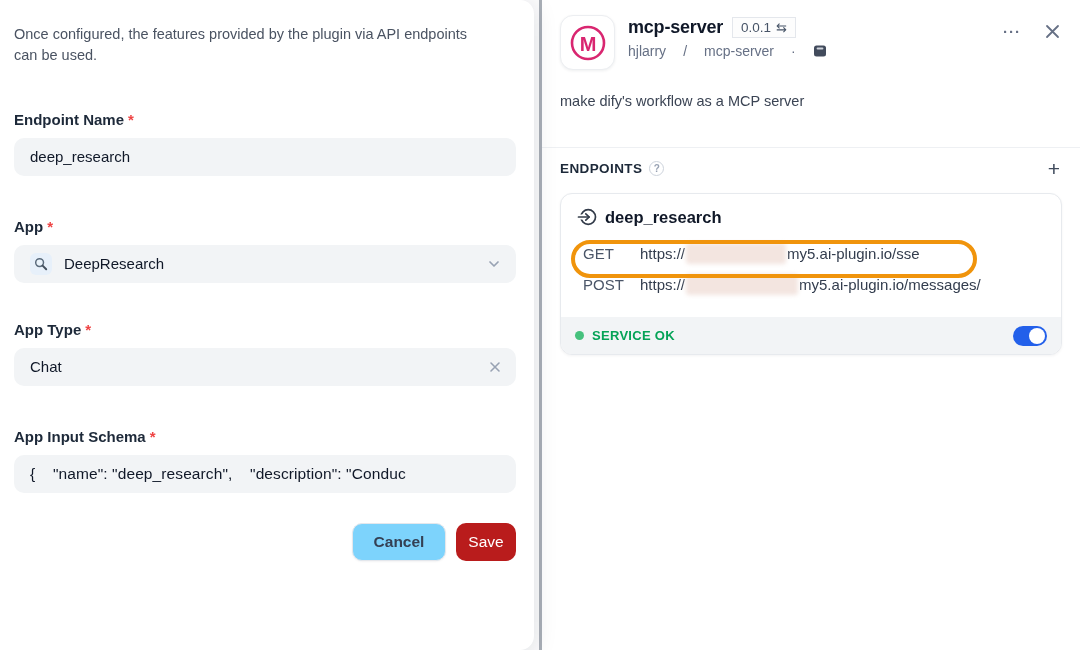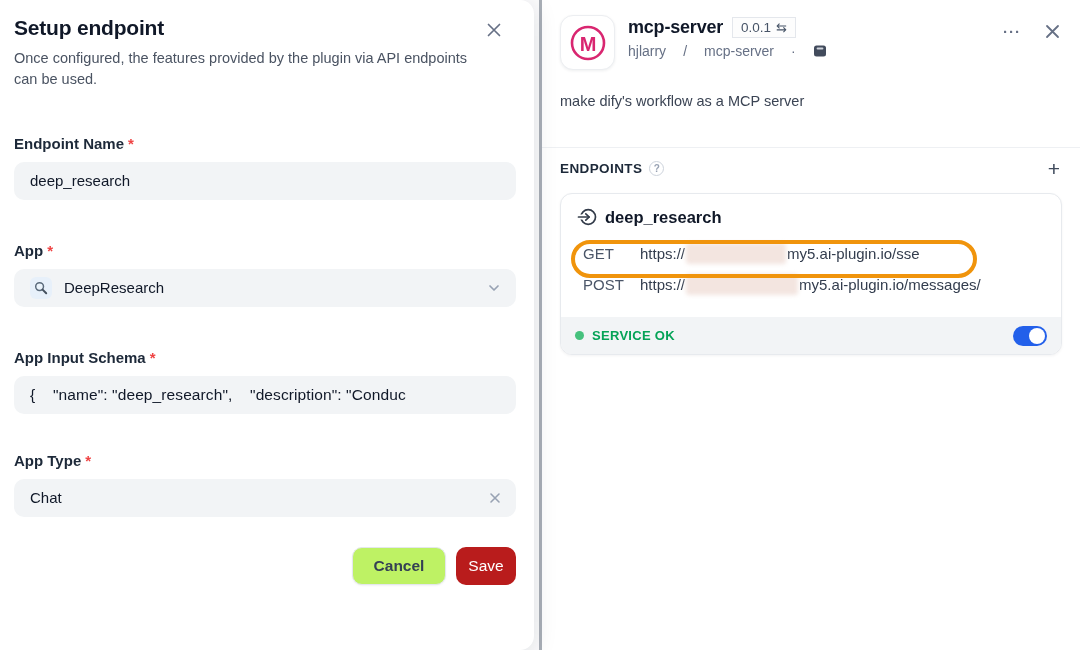--- a/index.html
+++ b/index.html
@@ -34,21 +34,21 @@
   }
   .input .val { white-space:pre; }
   .app-icon {
     width:22px; height:22px; border-radius:6px; background:#e7f0fa;
     display:flex; align-items:center; justify-content:center; margin-right:12px; flex:0 0 auto;
   }
   .spacer { margin-left:auto; }
   .schema-input { font-size:15.5px; letter-spacing:.1px; }
   .btn-row { display:flex; justify-content:flex-end; gap:10px; margin-top:30px; }
   .btn { height:38px; border-radius:10px; font-size:15.5px; font-weight:600; cursor:pointer; }
-  .btn-cancel { width:94px; background:#bef264; border:1.5px solid #e4e7ec; color:#344054; box-shadow:0 1px 2px rgba(16,24,40,.05); }
+  .btn-cancel { width:94px; background:#7dd3fc; border:1.5px solid #e4e7ec; color:#344054; box-shadow:0 1px 2px rgba(16,24,40,.05); }
   .btn-save { width:60px; background:#b91c1c; border:none; color:#fff; font-weight:400; }
   
   .panel-divider { position:absolute; left:539px; top:0; width:3px; height:650px; background:#a9afb7; z-index:1; }
   
   .detail { position:absolute; left:542px; top:0; width:538px; height:650px; background:#fff; padding:0 18px 0 18px; z-index:2; }
   .detail-head { margin-top:15px; display:flex; align-items:flex-start; position:relative; }
   .avatar {
     width:55px; height:55px; border:1px solid #eceef1; border-radius:13px; background:#fff;
     box-shadow:0 1px 3px rgba(16,24,40,.07); display:flex; align-items:center; justify-content:center; flex:0 0 auto;
   }
@@ -185,28 +185,20 @@
       <span class="status-dot"></span>
       <span class="status-text">SERVICE OK</span>
       <span class="toggle">
           <span class="knob"></span>
         </span>
     </div>
   </div>
 </div>
 
 <div class="drawer">
-  <div class="drawer-head">
-    <div class="drawer-title">Setup endpoint</div>
-    <button class="icon-btn" style="margin-right:12px; margin-top:4px;">
-      <svg width="16" height="16" viewBox="0 0 16 16">
-        <path d="M2.5 2.5 L13.5 13.5 M13.5 2.5 L2.5 13.5" stroke="#667085" stroke-width="1.7" stroke-linecap="round"></path>
-      </svg>
-    </button>
-  </div>
   <div class="drawer-desc">Once configured, the features provided by the plugin via API endpoints can be used.</div>
 
   <div class="form-group first">
     <div class="field-label"><span>Endpoint Name</span><span class="req">*</span></div>
     <div class="input">
       <span class="val">deep_research</span>
     </div>
   </div>
 
   <div class="form-group">
@@ -219,35 +211,35 @@
         </svg>
       </span>
       <span class="val">DeepResearch</span>
       <span class="spacer"></span>
       <svg width="16" height="16" viewBox="0 0 16 16">
         <path d="M4 6 L8 10 L12 6" fill="none" stroke="#98a2b3" stroke-width="1.7" stroke-linecap="round" stroke-linejoin="round"></path>
       </svg>
     </div>
   </div>
 
-  <div class="form-group">
-    <div class="field-label"><span>App Input Schema</span><span class="req">*</span></div>
-    <div class="input schema-input">
-      <span class="val">{    "name": "deep_research",    "description": "Conduc</span>
-    </div>
-  </div>
-
   <div class="form-group tight">
     <div class="field-label"><span>App Type</span><span class="req">*</span></div>
     <div class="input">
       <span class="val">Chat</span>
       <span class="spacer"></span>
       <svg width="14" height="14" viewBox="0 0 14 14">
         <path d="M3 3 L11 11 M11 3 L3 11" stroke="#98a2b3" stroke-width="1.6" stroke-linecap="round"></path>
       </svg>
     </div>
   </div>
 
+  <div class="form-group">
+    <div class="field-label"><span>App Input Schema</span><span class="req">*</span></div>
+    <div class="input schema-input">
+      <span class="val">{    "name": "deep_research",    "description": "Conduc</span>
+    </div>
+  </div>
+
   <div class="btn-row">
     <button class="btn btn-cancel">Cancel</button>
     <button class="btn btn-save">Save</button>
   </div>
 </div>
 
 </body></html>

